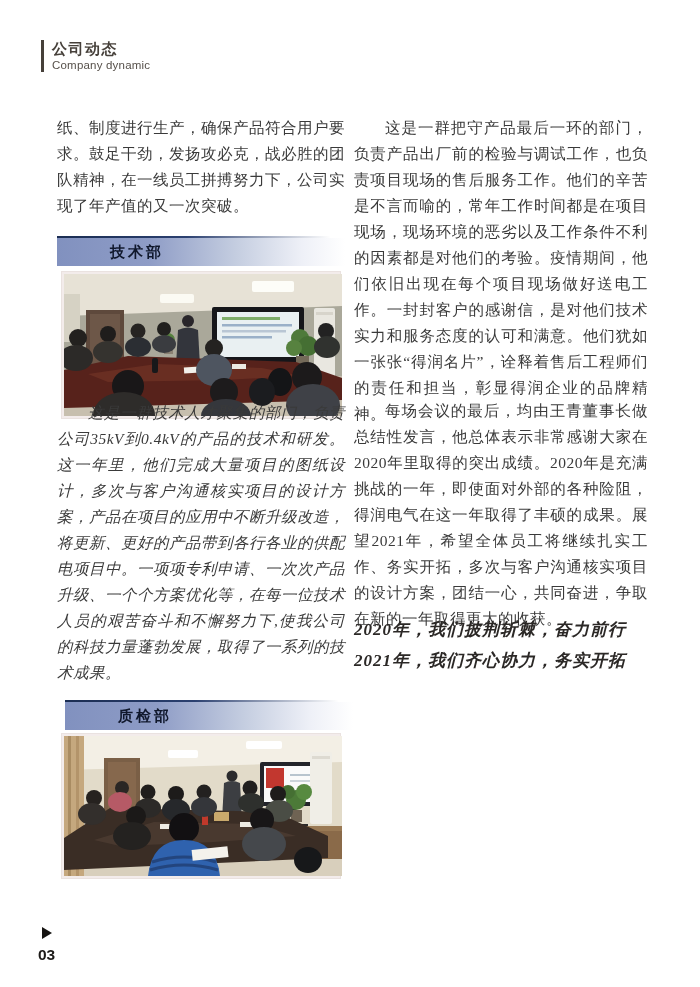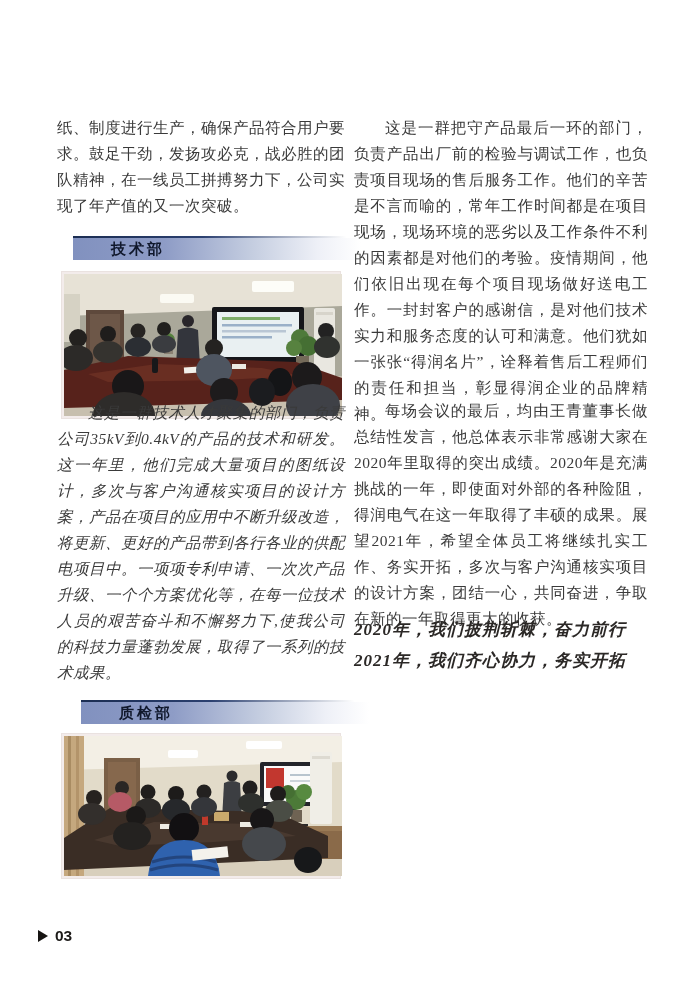--- a/index.html
+++ b/index.html
@@ -31,23 +31,23 @@
 
   .para {
     position:absolute;
     font-size:15.5px; color:#3a3a3a; line-height:26px;
     text-align:justify; letter-spacing:0.5px;
   }
   .indent { text-indent:2em; }
 
   
   .section-bar {
-    position:absolute; left:16px; width:288px; height:22px;
+    position:absolute; left:0; width:288px; height:28px;
     background:linear-gradient(to right,#8191bf 0%,#8e9cc6 32%,#c4cde0 62%,#eef0f7 85%,#ffffff 100%);
-    display:flex; align-items:center;
+    display:flex; align-items:center;padding-left:15px;
   }
   .section-bar::before {
     content:""; position:absolute; left:0; top:-2px; height:2px; width:100%;
     background:linear-gradient(to right,#1b2d52 0%,#2b4070 45%,rgba(43,64,112,0) 95%);
   }
   .section-title {
     font-family:"Liberation Sans","DejaVu Sans",sans-serif;
     font-weight:bold; font-size:15px; color:#10182c;
     padding-left:38px; letter-spacing:3px;
   }
@@ -65,34 +65,38 @@
     position:absolute; width:294px; text-align:left;
     font-style:italic; font-weight:bold; font-size:17px; color:#2b2826;
     letter-spacing:1px;
   }
 
   
   .page-num {
     position:absolute; left:38px; top:927px;
     display:flex; align-items:center; gap:7px;
     font-family:"Liberation Sans","DejaVu Sans",sans-serif;
-    font-size:15.5px; font-weight:bold; color:#1c1a18;
+    font-size:15.5px; font-weight:bold; color:#1c1a18;flex-direction:column;
   }
   .tri {
     width:0; height:0; display:inline-block;
     border-left:10px solid #161412;
     border-top:6.5px solid transparent;
     border-bottom:6.5px solid transparent;
   }
 </style>
 </head>
 <body>
 
 <div class="page">
 
+  <div class="doc-header">
+    <div class="doc-title">公司动态</div>
+    <div class="doc-subtitle">Company dynamic</div>
+  </div>
 
   <div class="col-left">
 
     <div class="para" style="top:115px; width:288px;">纸、制度进行生产，确保产品符合用户要求。鼓足干劲，发扬攻必克，战必胜的团队精神，在一线员工拼搏努力下，公司实现了年产值的又一次突破。</div>
 
     <div class="section-bar" style="top:238px;">
       <span class="section-title">技术部</span>
     </div>
 
     <div class="photo-frame" style="top:272px;">

